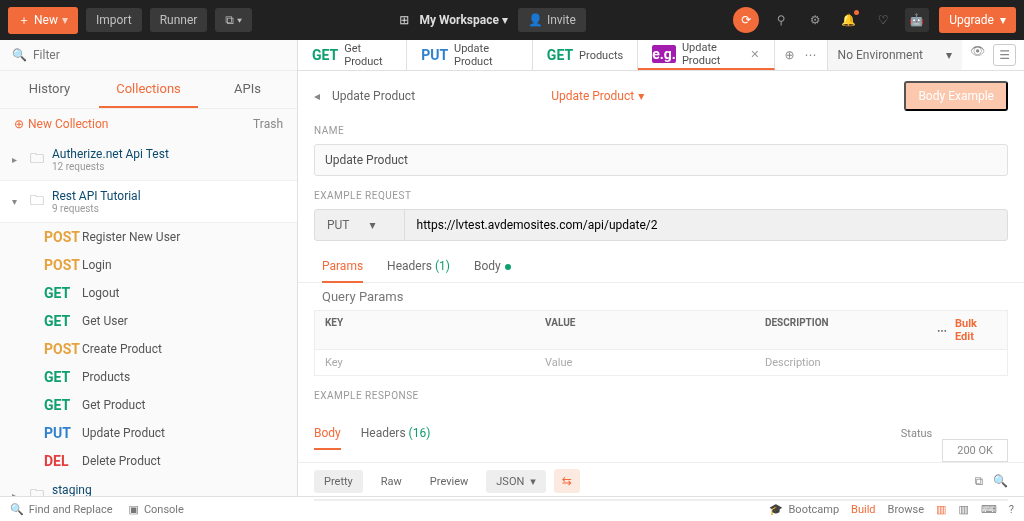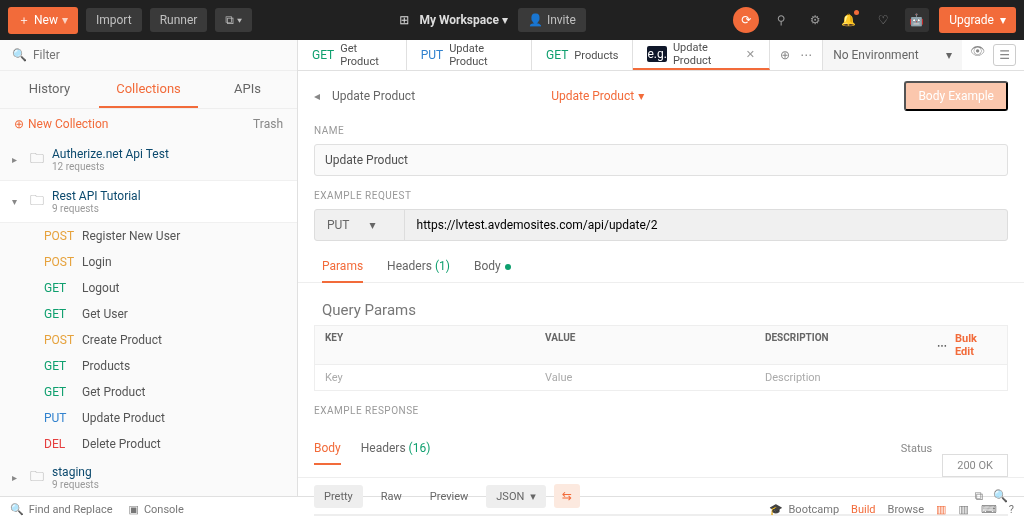--- a/index.html
+++ b/index.html
@@ -30,21 +30,21 @@
 .collections-list { flex: 1; overflow-y: auto; }
 .coll-item { padding: 8px 12px; border-bottom: 1px solid #f0f0f0; display: flex; align-items: center; gap: 8px; cursor: pointer; }
 .coll-item.expanded { background: #fff; }
 .coll-chevron { color: #888; width: 10px; font-size: 10px; }
 .folder-icon { color: #888; font-size: 14px; }
 .coll-info { display: flex; flex-direction: column; }
 .coll-name { font-size: 12px; color: #0c4a6e; }
 .coll-count { font-size: 10px; color: #999; }
 
 .req-item { padding: 6px 14px 6px 44px; display: flex; align-items: center; gap: 10px; cursor: pointer; font-size: 12px; }
-.method { font-weight: normal; font-size: 12px; width: 28px; }
+.method { font-weight: bold; font-size: 14px; width: 28px; }
 .m-get { color: #0e9f6e; }
 .m-post { color: #e6a23c; }
 .m-put { color: #3182ce; }
 .m-del { color: #e53e3e; }
 .req-name { color: #555; }
 
 .content { flex: 1; display: flex; flex-direction: column; background: #fff; }
 .tabs-row { display: flex; align-items: center; border-bottom: 1px solid #e0e0e0; height: 36px; }
 .req-tab { padding: 0 14px; height: 100%; display: flex; align-items: center; gap: 6px; border-right: 1px solid #e0e0e0; cursor: pointer; font-size: 11px; }
 .req-tab.active { border-bottom: 2px solid #f26b3a; }
@@ -64,21 +64,21 @@
 .url-row { margin: 4px 16px 10px; display: flex; border: 1px solid #ddd; border-radius: 3px; background: #f0f0f0; }
 .method-select { padding: 8px 28px 8px 12px; border-right: 1px solid #ddd; font-size: 12px; color: #666; display: flex; align-items: center; gap: 20px; cursor: pointer; }
 .url-input { flex: 1; padding: 8px 12px; border: none; background: transparent; font-size: 12px; outline: none; }
 
 .inner-tabs { display: flex; gap: 24px; padding: 0 24px; border-bottom: 1px solid #eee; }
 .inner-tab { padding: 8px 0; font-size: 12px; color: #666; cursor: pointer; }
 .inner-tab.active { color: #f26b3a; border-bottom: 2px solid #f26b3a; margin-bottom: -1px; }
 .header-count { color: #0e9f6e; }
 .body-dot { display: inline-block; width: 6px; height: 6px; border-radius: 50%; background: #0e9f6e; margin-left: 4px; }
 
-.qp-label { font-size: 15px; color: #777; padding: 6px 24px; margin-top: 12px; }
+.qp-label { font-size: 13px; color: #777; padding: 6px 24px; }
 .params-table { margin: 0 16px 10px; border: 1px solid #eee; }
 .params-header { display: flex; background: #fafafa; border-bottom: 1px solid #eee; font-size: 10px; font-weight: bold; color: #666; }
 .params-header > div, .params-row > div { padding: 6px 10px; }
 .col-key { width: 220px; }
 .col-value { width: 220px; }
 .col-desc { flex: 1; }
 .col-end { width: 80px; display: flex; align-items: center; justify-content: flex-end; gap: 8px; }
 .bulk-edit { color: #f26b3a; font-size: 11px; cursor: pointer; }
 .params-row { display: flex; color: #aaa; font-size: 11px; }
 
@@ -223,21 +223,21 @@
         </div>
       <div class="req-tab">
           <span class="method m-put">PUT</span>
           <span>Update Product</span>
         </div>
       <div class="req-tab">
           <span class="method m-get">GET</span>
           <span>Products</span>
         </div>
       <div class="req-tab active">
-          <span class="method" style="background:#0f172a;color:#fff;padding:1px 0;border-radius:2px;">e.g.</span>
+          <span class="method" style="background:#a21caf;color:#fff;padding:1px 0;border-radius:2px;">e.g.</span>
           <span>Update Product</span>
           <span style="color:#999">✕</span>
         </div>
       <div class="tab-actions">
         <span>⊕</span>
         <span>⋯</span>
       </div>
       <div class="env-select">
           <span>No Environment</span>
           <span>▾</span>

